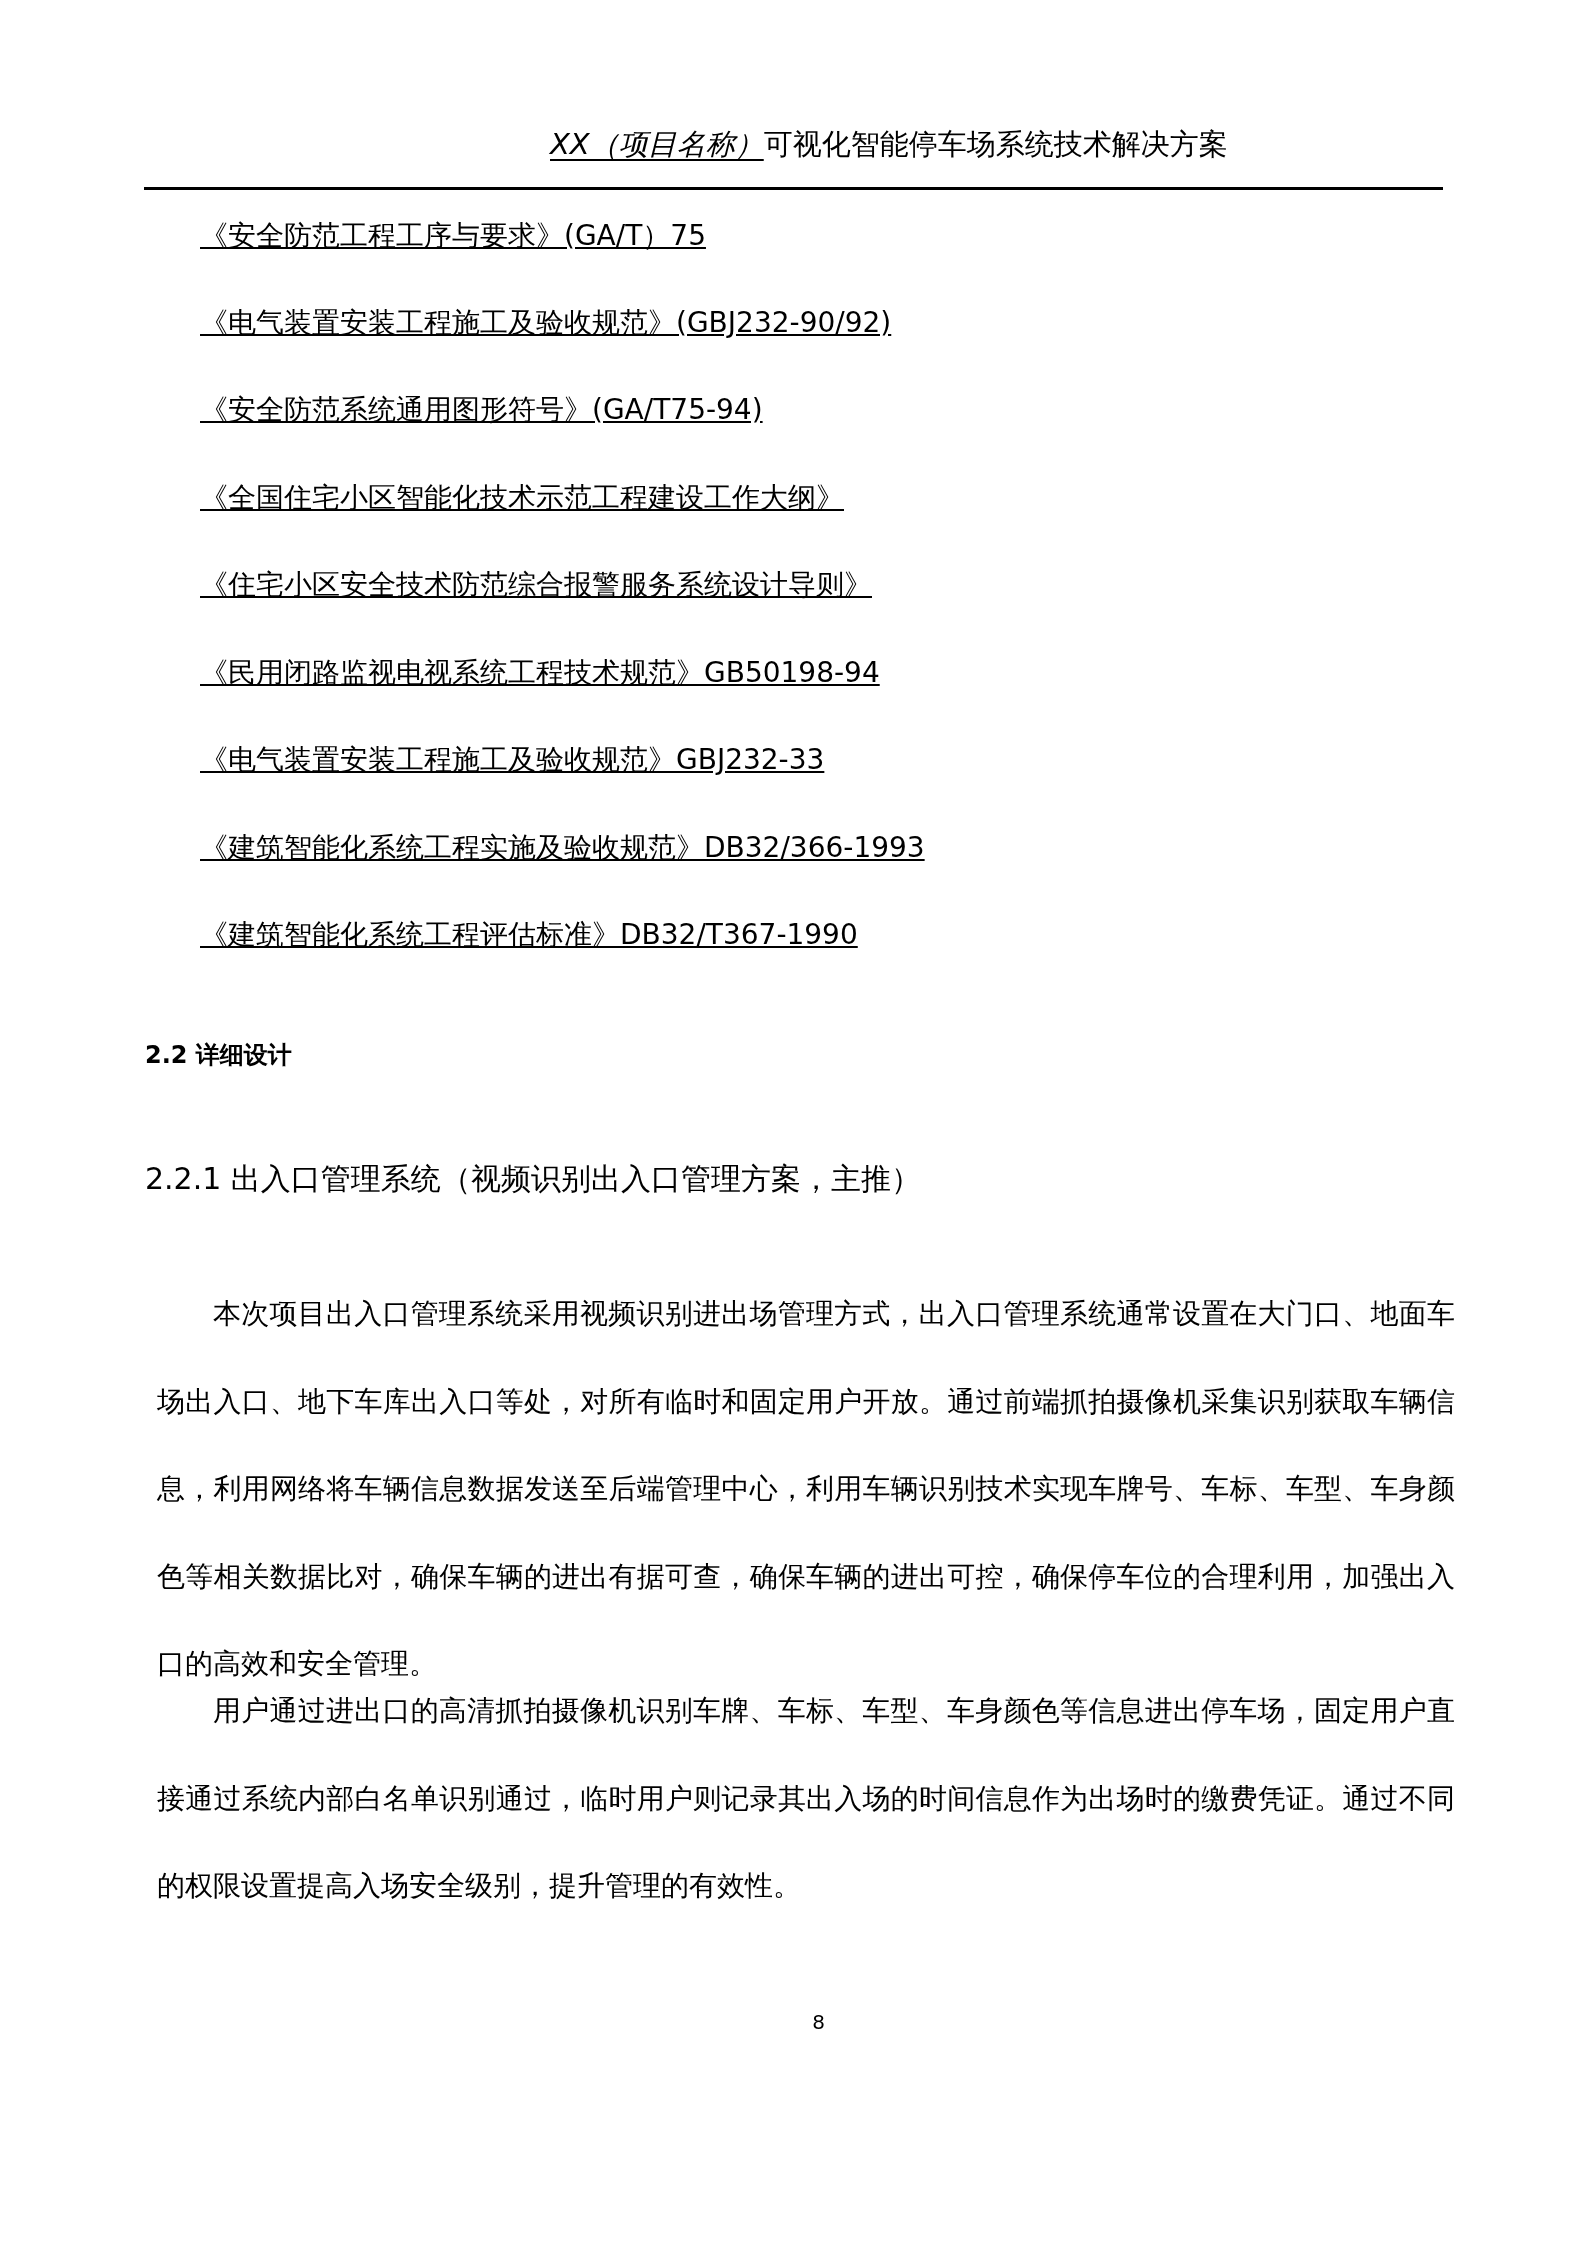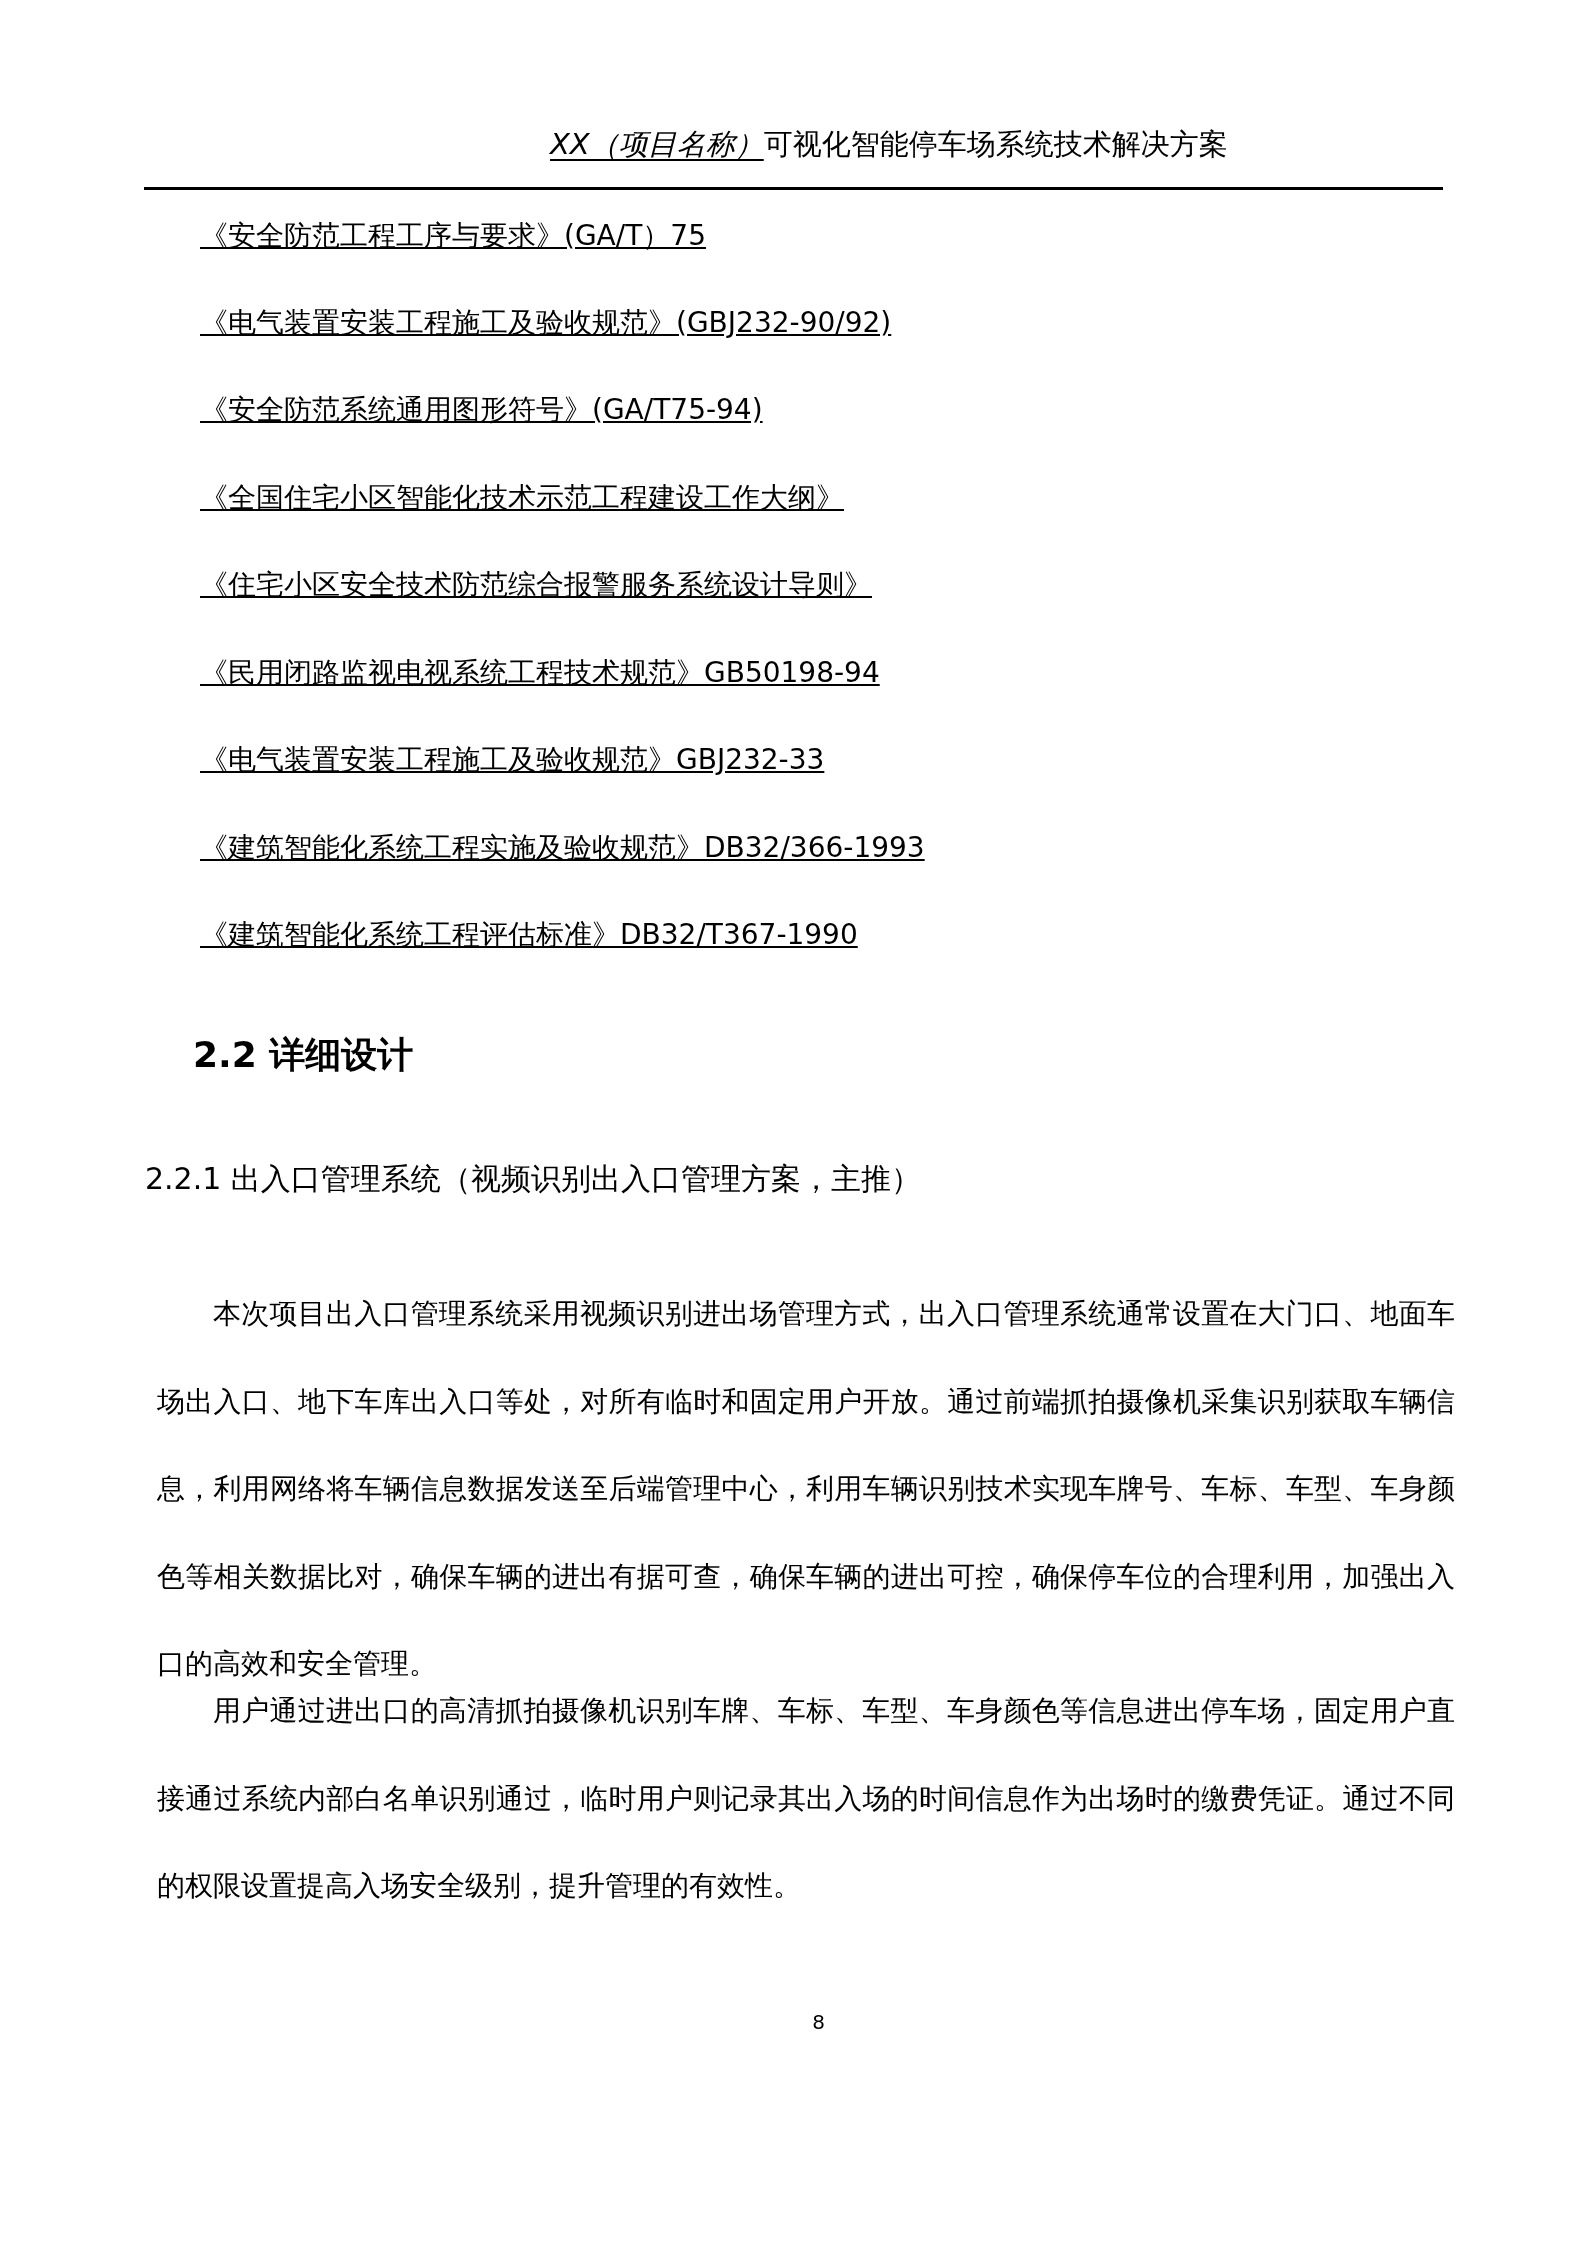--- a/index.html
+++ b/index.html
@@ -15,22 +15,22 @@
     font-style: italic; text-decoration: underline; text-underline-offset: 5px;
   }
   .header-rule {
     position: absolute; top: 187px; left: 144px; width: 1299px; height: 3px; background: #000;
   }
   .ref-list { position: absolute; left: 0; top: 0; margin: 0; padding: 0; list-style: none; }
   .ref-item {
     position: absolute; left: 200px; font-size: 28px; line-height: 36px; white-space: nowrap; text-decoration: underline;
   }
   .h2 {
-    position: absolute; left: 145px; top: 1030px; font-size: 36px; font-weight: bold;
-    line-height: 50px; white-space: nowrap; margin-left: 48px;
+    position: absolute; left: 145px; top: 1030px; font-size: 24px; font-weight: bold;
+    line-height: 50px; white-space: nowrap;
   }
   .h3 {
     position: absolute; left: 145px; top: 1158px; font-size: 30px; line-height: 42px; white-space: nowrap;
   }
   .h3 .strong { font-weight: normal; }
   .para {
     position: absolute; left: 145px; width: 1298px; font-size: 28px; line-height: 87.5px;
     text-indent: 56px; text-align: justify; margin: 12px;
   }
   .page-number {

